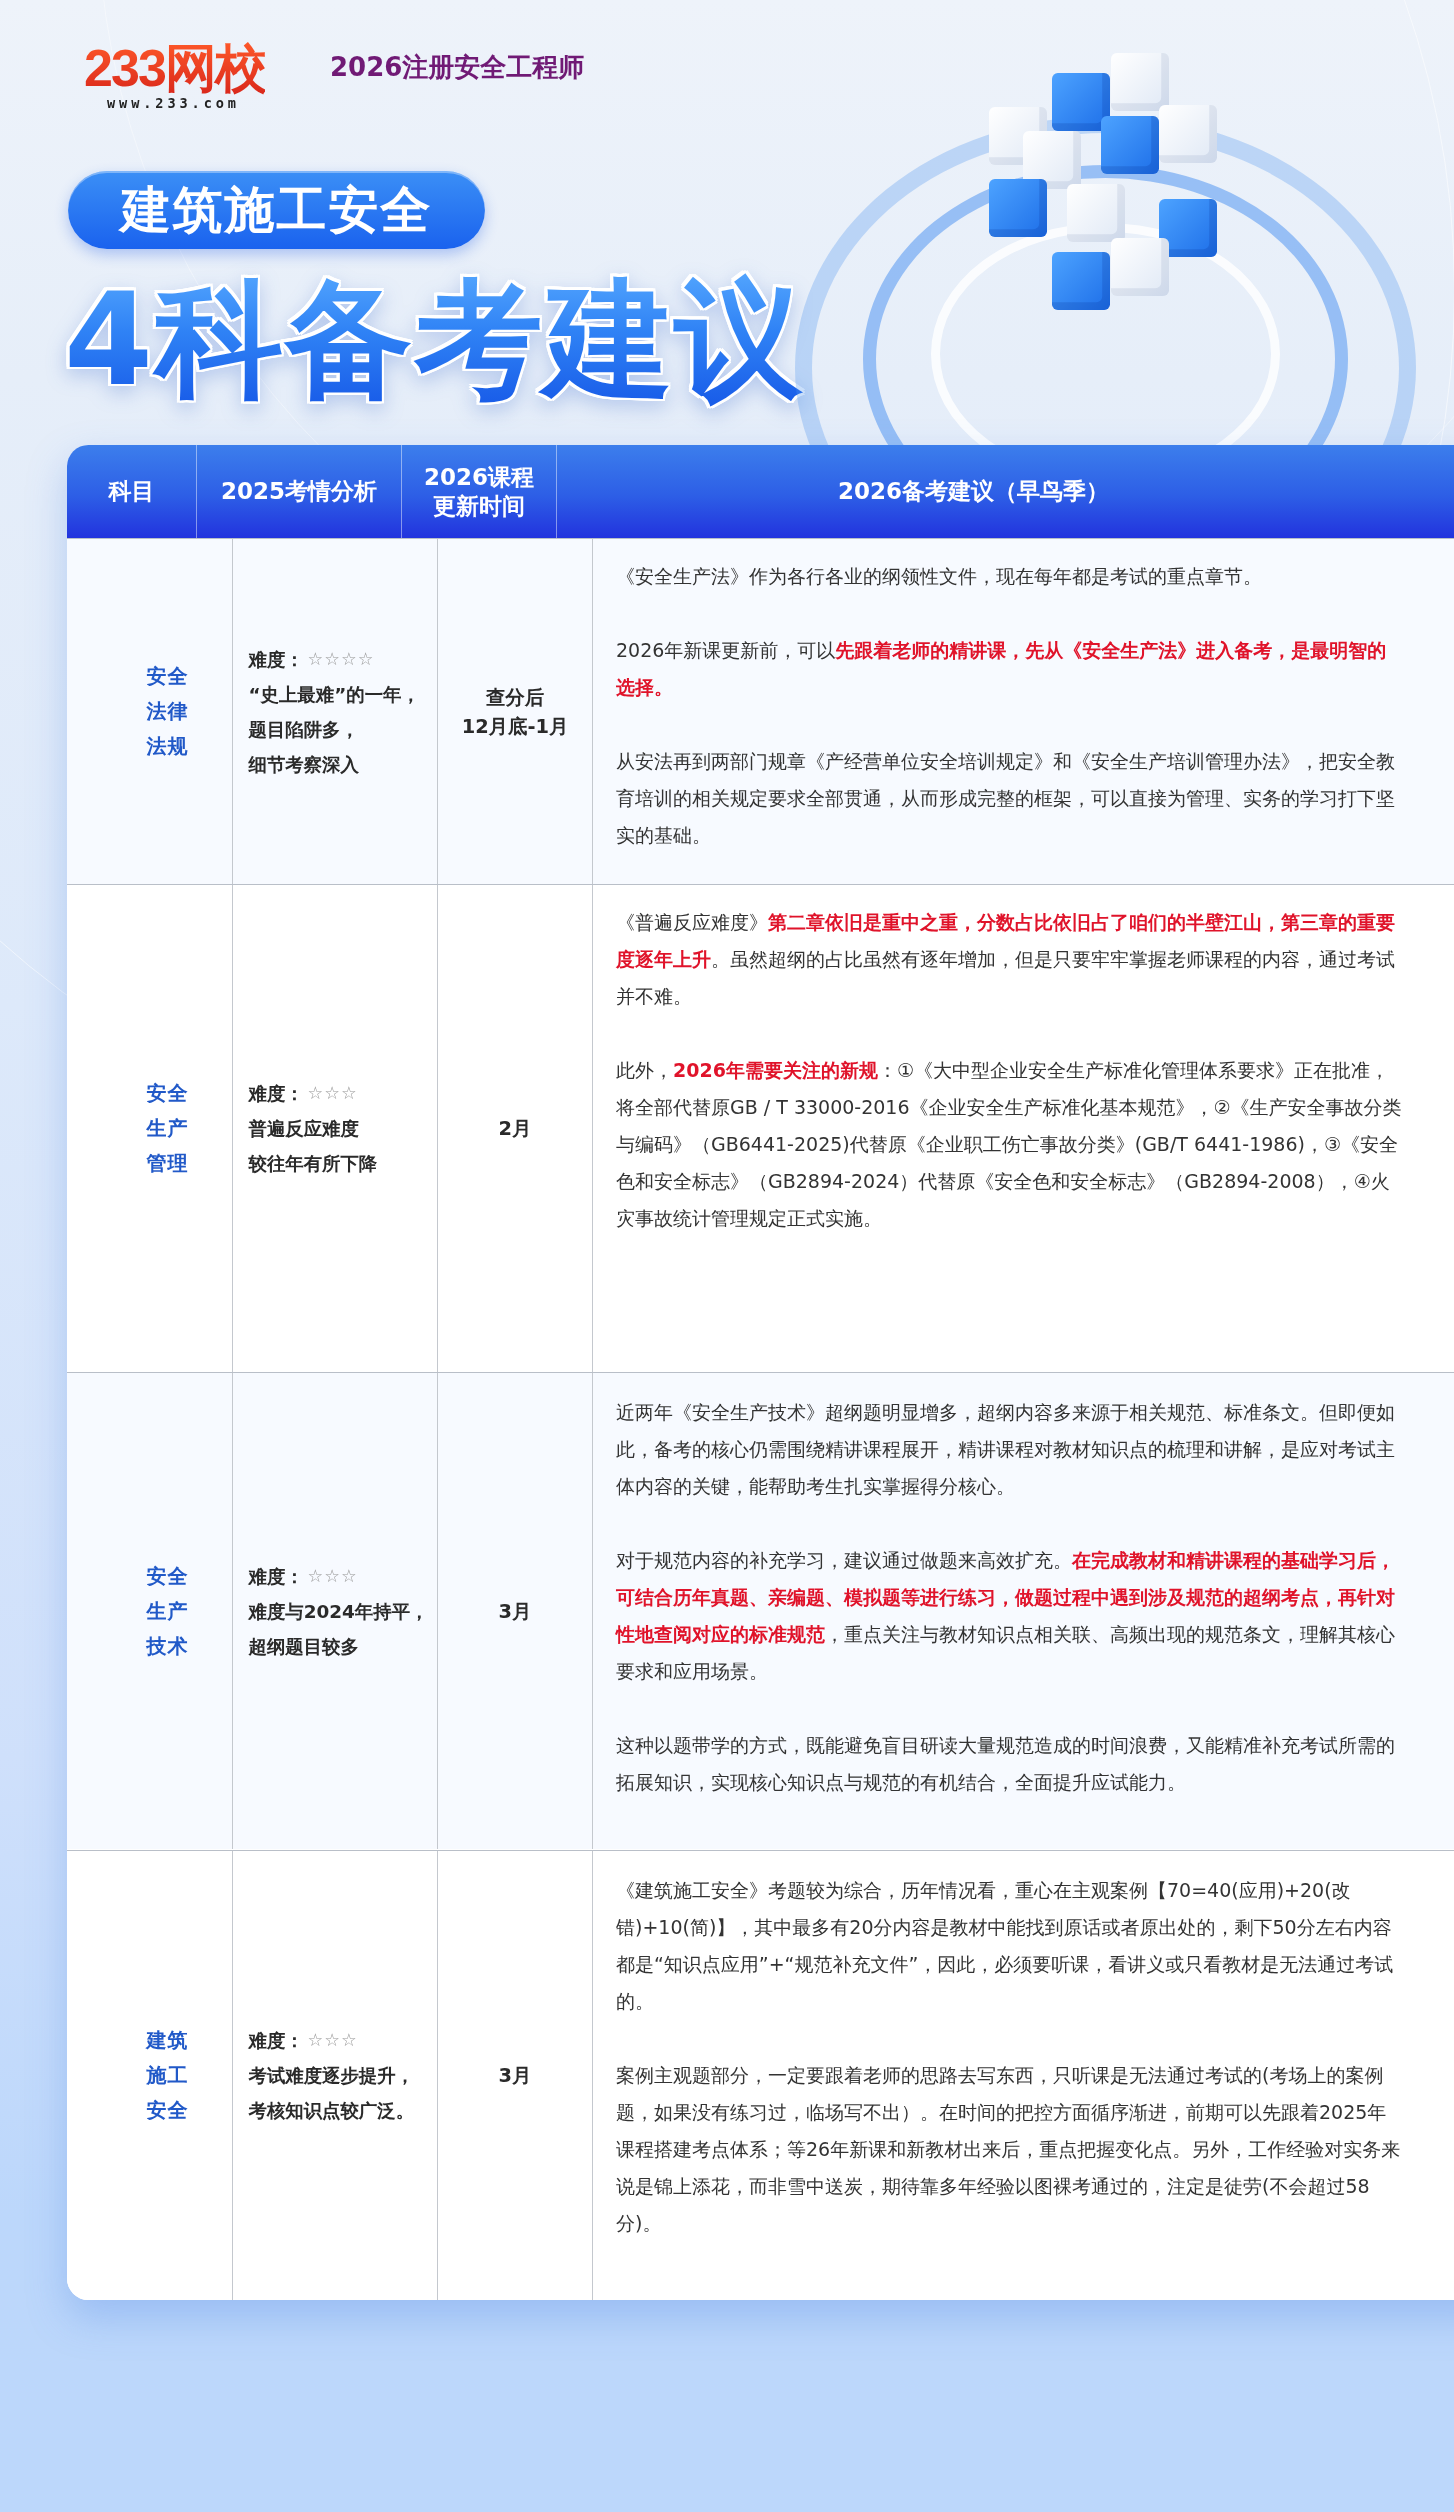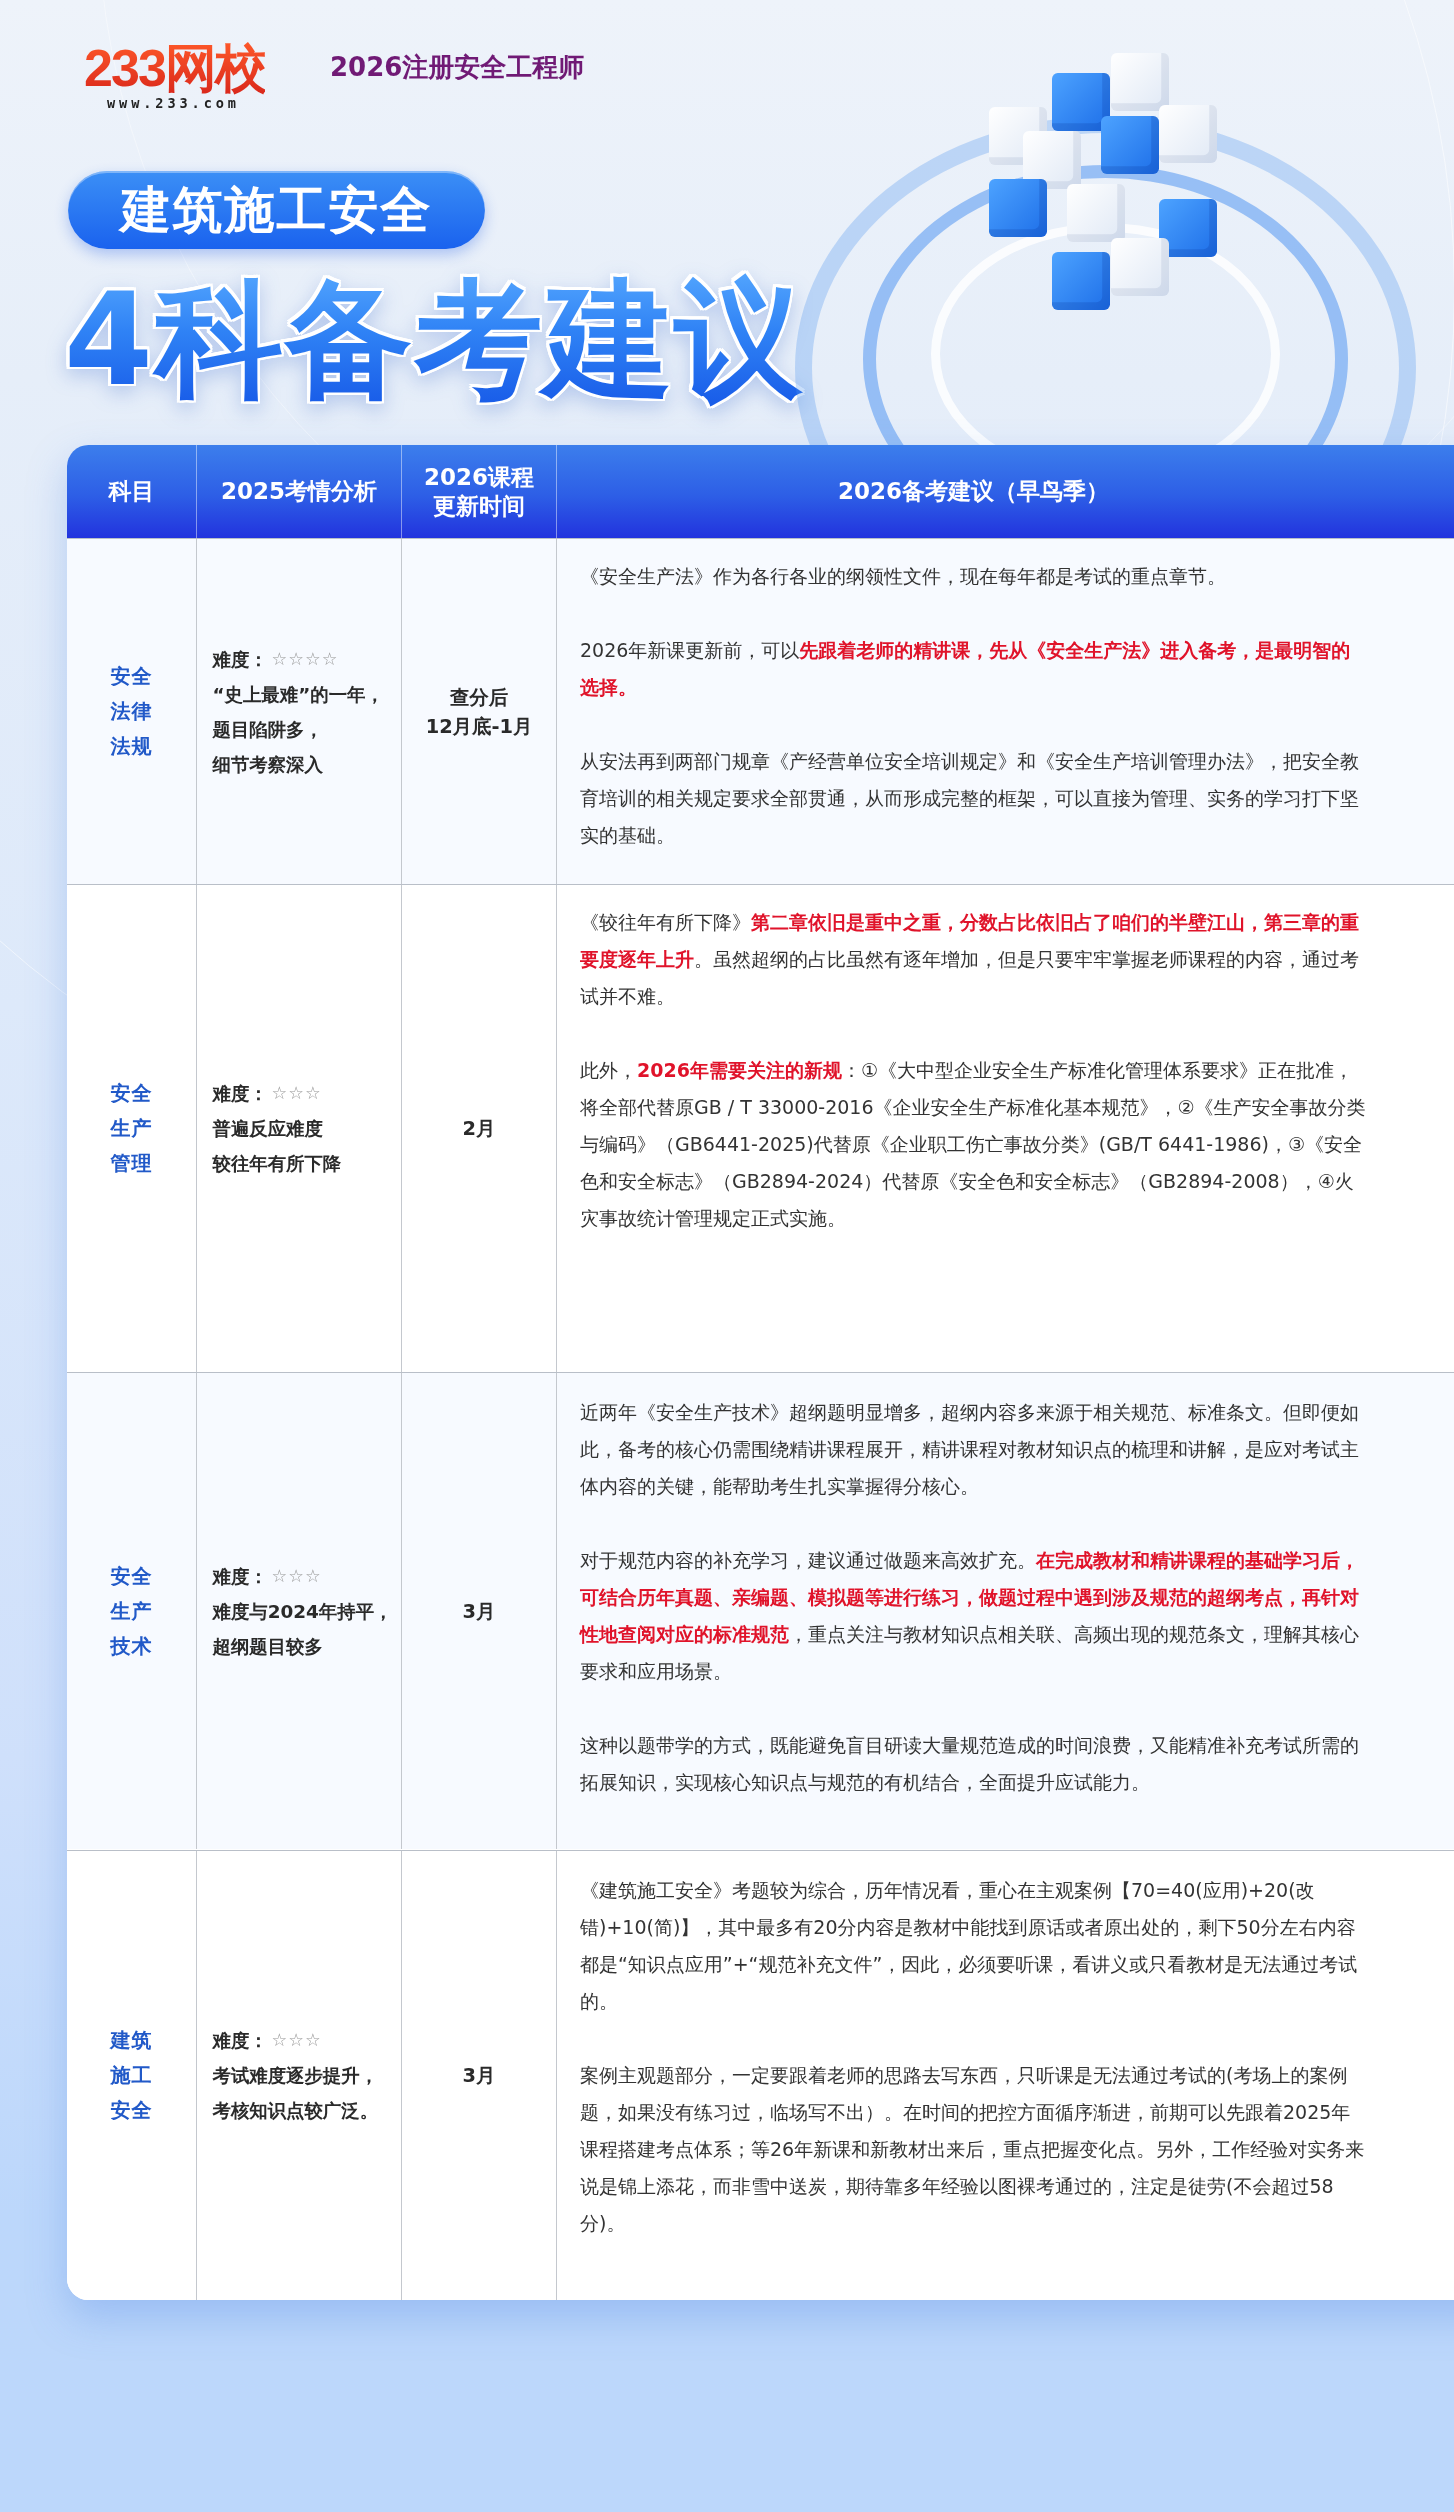--- a/index.html
+++ b/index.html
@@ -81,21 +81,21 @@
   }
   .th {
     position: absolute; top: 0; height: 93px;
     display: flex; align-items: center; justify-content: center; text-align: center;
     color: #fff; font-weight: bold; font-size: 23px; line-height: 29px;
   }
   .th + .th { border-left: 1px solid rgba(255,255,255,0.45); }
   .row { position: absolute; left: 0; width: 100%; border-top: 1px solid #b9bfc8; }
   .row.odd { background: #f7faff; }
   .row.even { background: #ffffff; }
-  .cell { position: absolute; top: 0; height: 100%; }
+  .cell { position: absolute; top: 0; height: 100%; margin-left: 36px; }
   .cell.c2, .cell.c3, .cell.c4 { border-left: 1px solid #c4c8ce; }
   .c1 { left: 0; width: 129px; }
   .c2 { left: 129px; width: 205px; }
   .c3 { left: 334px; width: 155px; }
   .c4 { left: 489px; width: 834px; }
   .subject {
     display: flex; align-items: center; justify-content: center; height: 100%;
   }
   .subject span {
     width: 58px; color: #2159c8; font-weight: bold; font-size: 20px; line-height: 35px;
@@ -221,21 +221,21 @@
             <div>较往年有所下降</div>
           </div>
         </div>
         <div class="cell c3">
           <div class="update">
             <div>2月</div>
           </div>
         </div>
         <div class="cell c4">
           <div class="advice" style="padding-top: 19.4px;">
-            <p><span>《较往年有所下降》</span><span class="hl">第二章依旧是重中之重，分数占比依旧占了咱们的半壁江山，第三章的重要度逐年上升</span><span>。虽然超纲的占比虽然有逐年增加，但是只要牢牢掌握老师课程的内容，通过考试并不难。</span></p>
+            <p><span>《普遍反应难度》</span><span class="hl">第二章依旧是重中之重，分数占比依旧占了咱们的半壁江山，第三章的重要度逐年上升</span><span>。虽然超纲的占比虽然有逐年增加，但是只要牢牢掌握老师课程的内容，通过考试并不难。</span></p>
             <p><span>此外，</span><span class="hl">2026年需要关注的新规</span><span>：①《大中型企业安全生产标准化管理体系要求》正在批准，将全部代替原GB / T 33000-2016《企业安全生产标准化基本规范》，②《生产安全事故分类与编码》（GB6441-2025)代替原《企业职工伤亡事故分类》(GB/T 6441-1986)，③《安全色和安全标志》（GB2894-2024）代替原《安全色和安全标志》（GB2894-2008），④火灾事故统计管理规定正式实施。</span></p>
           </div>
         </div>
       </div>
       <div class="row odd" style="top: 927px; height: 477px;">
         <div class="cell c1">
           <div class="subject">
             <span>安全生产技术</span>
           </div>
         </div>

